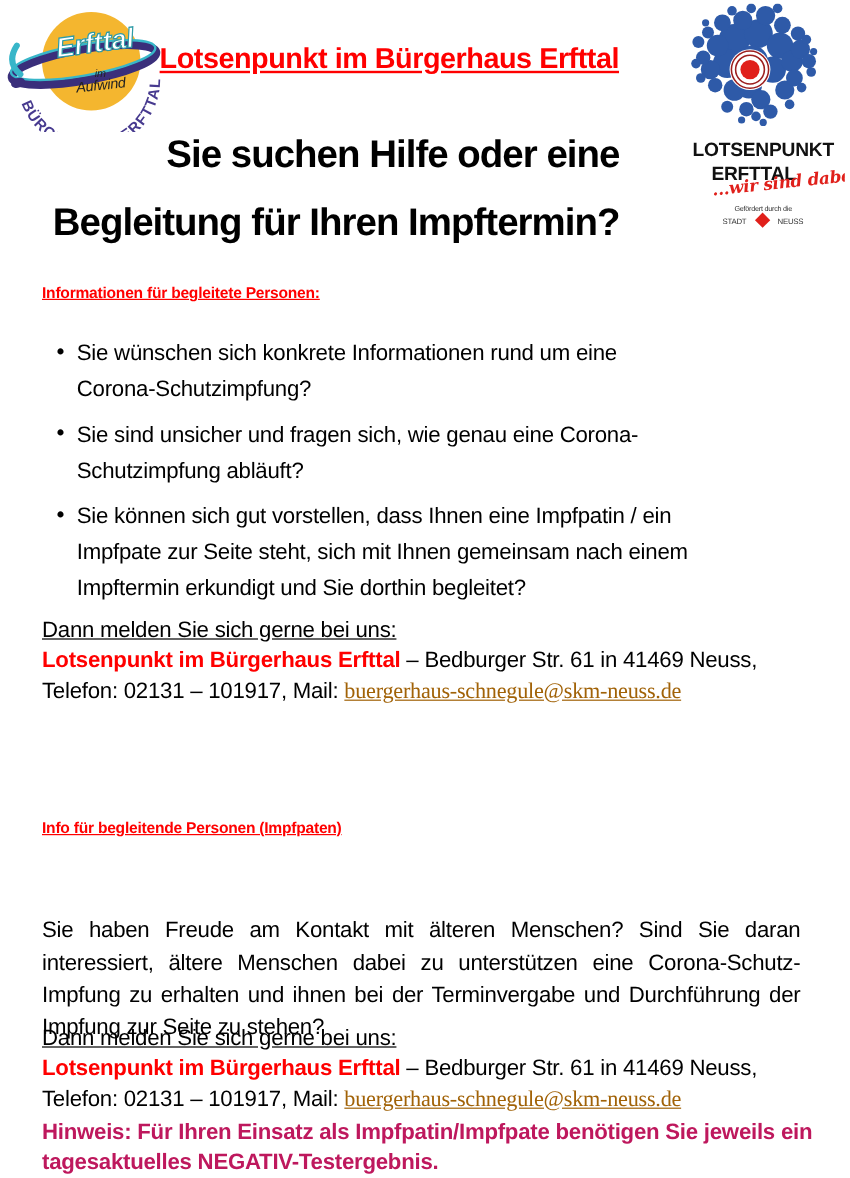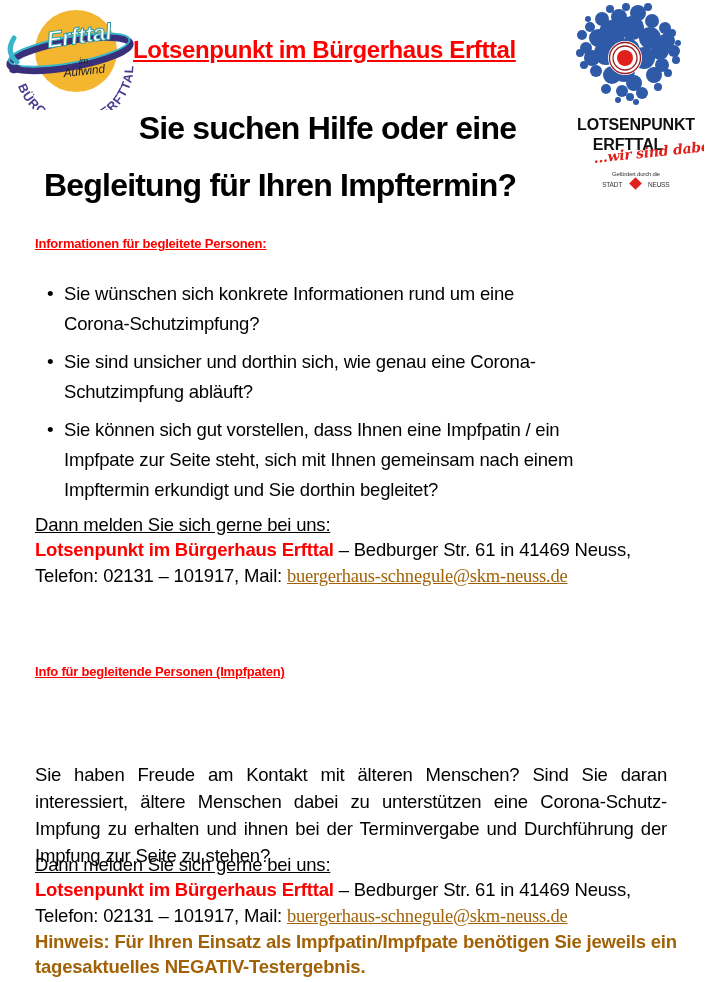--- a/index.html
+++ b/index.html
@@ -12,36 +12,36 @@
              text-decoration:underline;letter-spacing:-0.4px;}
 
   
   .main-title{left:44px;top:100px;font-size:32px;font-weight:bold;line-height:57px;
               white-space:pre-line;letter-spacing:-0.8px;text-align:right;}
   .title2{left:35px;top:600px;font-size:32px;font-weight:bold;letter-spacing:-0.8px;}
 
   
   .sub-red{font-size:13px;font-weight:bold;color:#ff0000;text-decoration:underline;}
   .sub1{left:35px;top:236px;}
-  .sub2{left:35px;top:664px;}
+  .sub2{left:35px;top:682px;}
 
   
   .bullets{left:44px;top:279px;width:620px;margin:0;padding:0;}
   .bullets li{list-style:none;position:relative;padding-left:20px;margin:0 0 8px 0;
               font-size:18.5px;line-height:30px;white-space:pre-line;}
   .bullets li::before{content:"•";position:absolute;left:3px;top:0;font-size:19px;}
 
   
   .contact{font-size:18.5px;line-height:25.3px;}
   .contact1{left:35px;top:512px;}
   .contact2{left:35px;top:852px;}
   .intro{text-decoration:underline;}
   .org{color:#ff0000;font-weight:bold;}
   .email{color:#a16207;text-decoration:underline;cursor:pointer;font-family:Liberation Serif, serif;}
-  .note{color:#a16207;font-weight:bold;white-space:pre-line;}
+  .note{color:#be185d;font-weight:bold;white-space:pre-line;}
 
   
   .para{left:35px;top:761px;width:632px;font-size:18.5px;line-height:27px;text-align:justify;}
 
   
   .logo-left{left:6px;top:6px;}
   .logo-right{left:572px;top:3px;}
 </style>
 </head>
 <body>
@@ -127,21 +127,21 @@
     <text x="76" y="184" font-size="6.5" fill="#333" font-family="Liberation Sans, sans-serif">NEUSS</text>
   </svg>
 
   <div class="abs main-title">Sie suchen Hilfe oder eine
 Begleitung für Ihren Impftermin?</div>
   <div class="abs sub-red sub1">Informationen für begleitete Personen:</div>
 
   <ul class="abs bullets">
     <li>Sie wünschen sich konkrete Informationen rund um eine
 Corona-Schutzimpfung?</li>
-    <li>Sie sind unsicher und dorthin sich, wie genau eine Corona-
+    <li>Sie sind unsicher und fragen sich, wie genau eine Corona-
 Schutzimpfung abläuft?</li>
     <li>Sie können sich gut vorstellen, dass Ihnen eine Impfpatin / ein
 Impfpate zur Seite steht, sich mit Ihnen gemeinsam nach einem
 Impftermin erkundigt und Sie dorthin begleitet?</li>
   </ul>
 
   <div class="abs contact contact1">
     <div class="intro">Dann melden Sie sich gerne bei uns:</div>
     <div><span class="org">Lotsenpunkt im Bürgerhaus Erfttal</span><span> – Bedburger Str. 61 in 41469 Neuss,</span></div>
     <div><span>Telefon: 02131 – 101917, Mail: </span><a class="email">buergerhaus-schnegule@skm-neuss.de</a></div>

